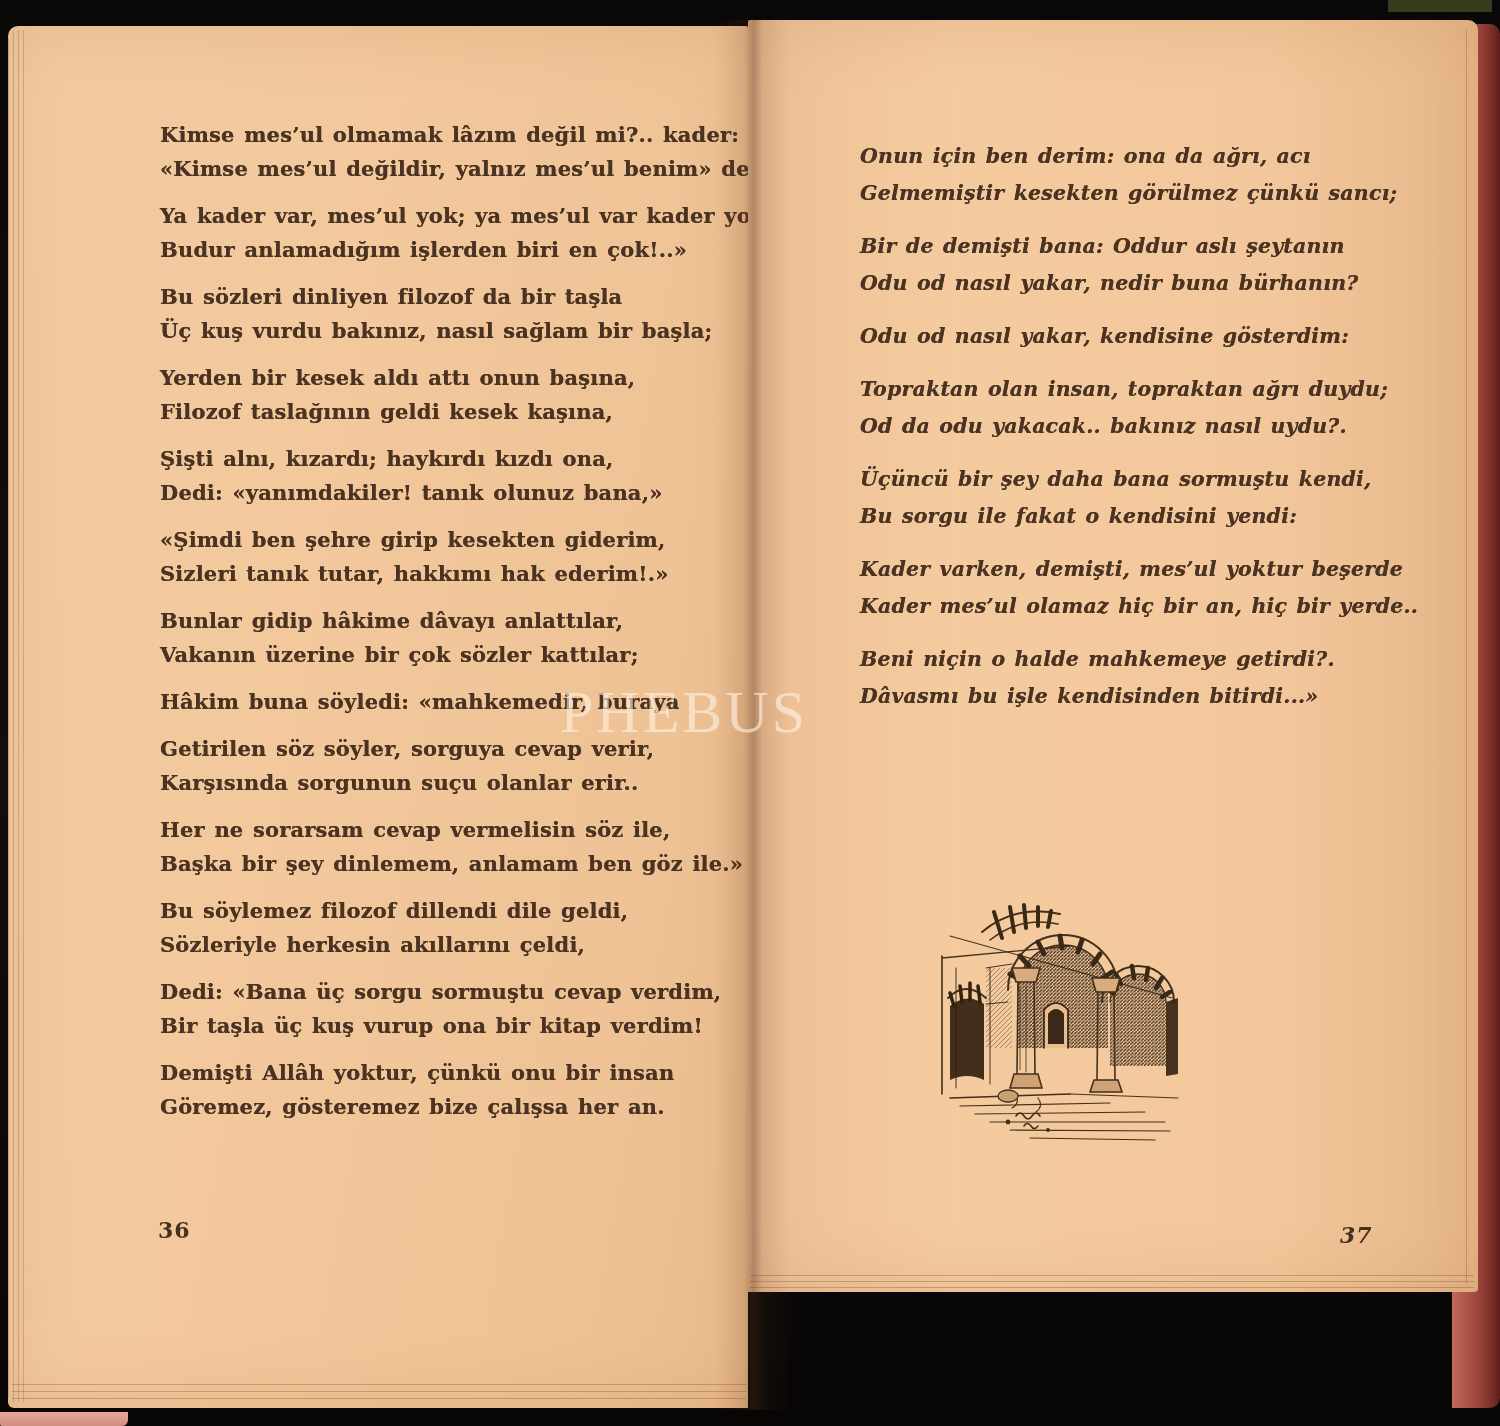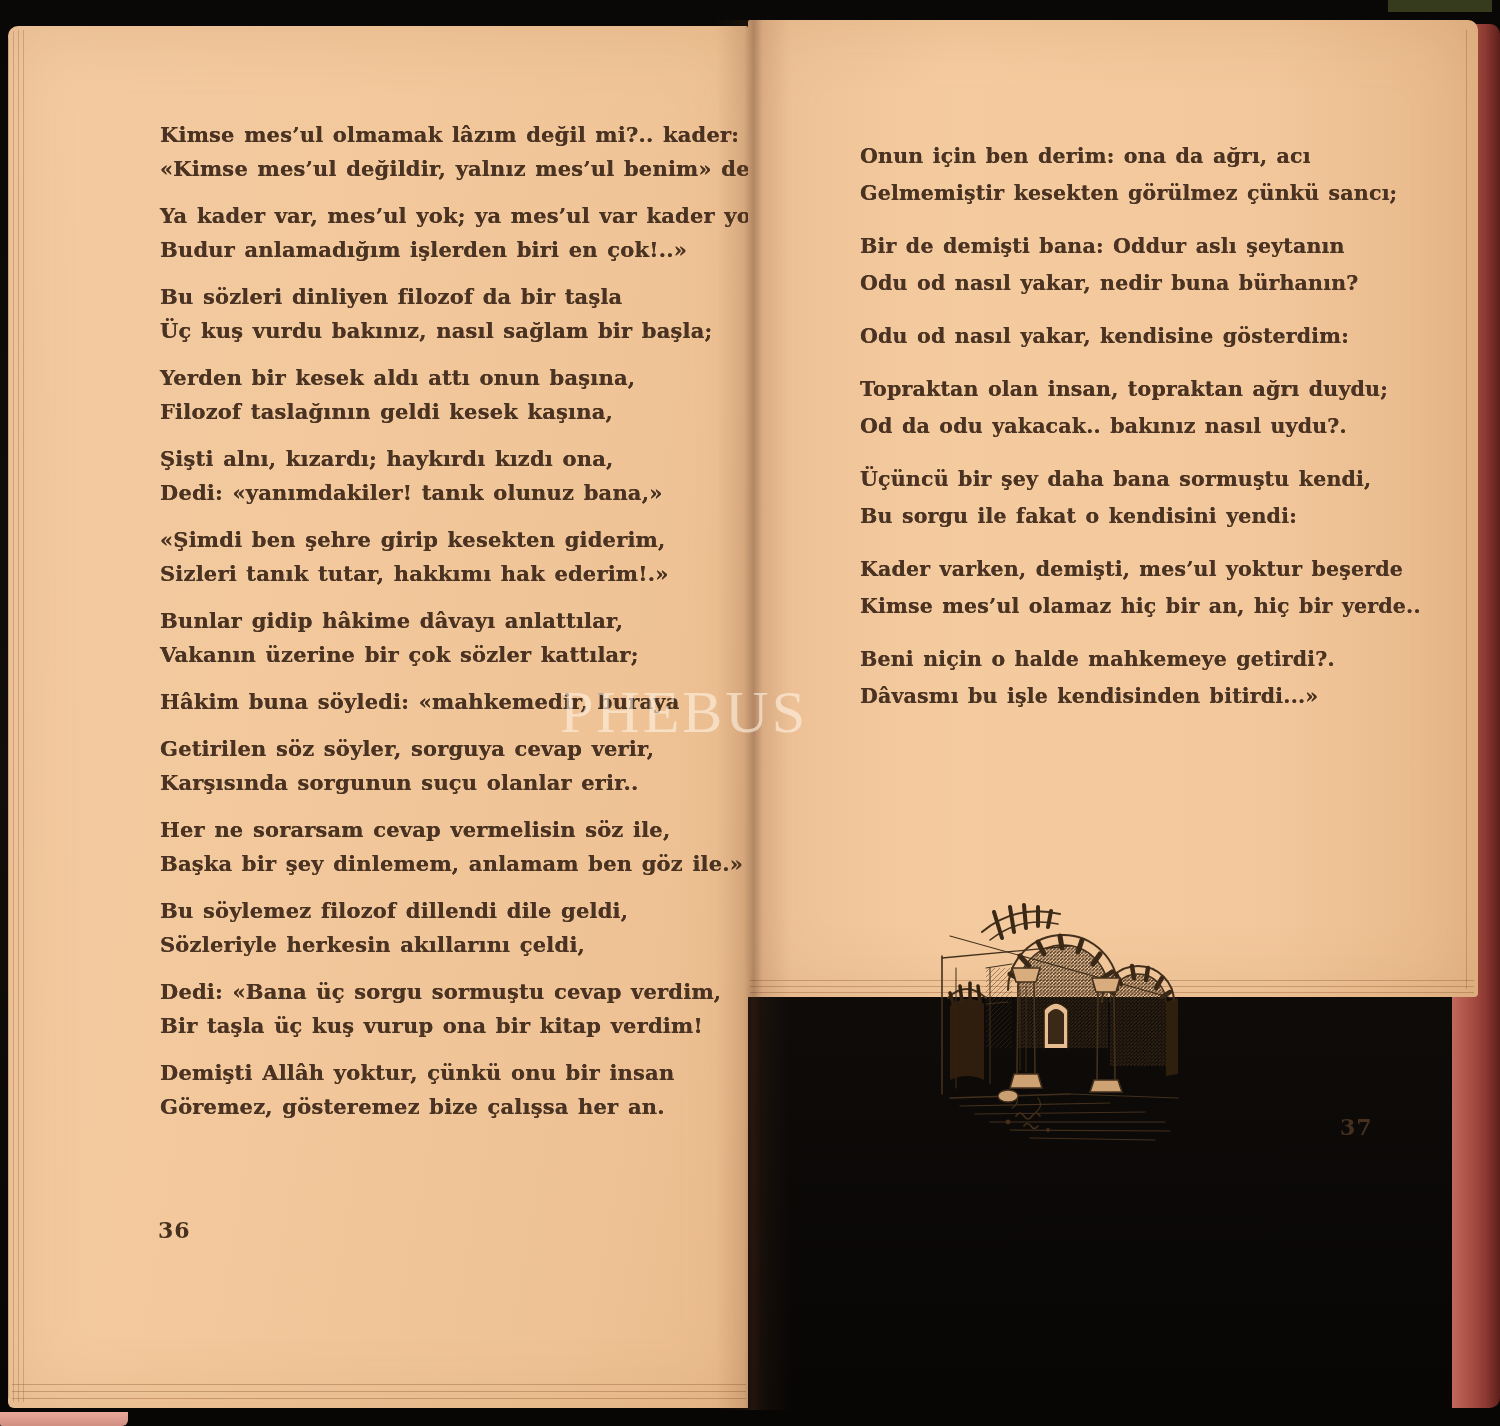--- a/index.html
+++ b/index.html
@@ -24,23 +24,24 @@
     background:#3e4423;opacity:.85;z-index:0;
   }
   
   .page{position:absolute;z-index:2;box-shadow:inset 0 0 70px rgba(168,108,58,.20);}
   .page-left{
     left:8px;top:26px;width:740px;height:1382px;
     background:linear-gradient(100deg,#f3cba2 0%,#f2c89c 40%,#eec295 80%,#e9bb8d 100%);
     border-radius:10px 2px 0 6px;
   }
   .page-right{
-    left:748px;top:20px;width:730px;height:977px;
+    left:748px;top:20px;width:730px;height:1272px;
     background:linear-gradient(90deg,#edc096 0%,#f4cb9f 28%,#f2c79b 72%,#e6b789 100%);
     border-radius:2px 10px 4px 0;
+    font-style:italic;
   }
   
   .page-left::before{
     content:"";position:absolute;left:0;top:4px;bottom:6px;width:17px;
     background:repeating-linear-gradient(90deg,rgba(150,96,58,.34) 0 1px,rgba(0,0,0,0) 1px 5px);
     border-radius:10px 0 0 6px;
   }
   .page-left::after{
     content:"";position:absolute;left:4px;right:2px;bottom:6px;height:18px;
     background:repeating-linear-gradient(180deg,rgba(140,88,52,.38) 0 1px,rgba(0,0,0,0) 1px 7px);
@@ -66,21 +67,21 @@
   .poem-right{left:112px;top:118px;font-size:20.5px;letter-spacing:.2px;word-spacing:2px;}
   .poem-left .line{line-height:34px;height:34px;white-space:nowrap;}
   .poem-right .line{line-height:37px;height:37px;white-space:nowrap;}
   .poem-left .couplet{margin-bottom:13px;}
   .poem-right .couplet{margin-bottom:16px;}
   .page-num{
     position:absolute;font-size:22px;font-weight:700;color:#46301f;z-index:2;
     letter-spacing:1px;
   }
   .num-left{left:150px;top:1191px;}
-  .num-right{left:592px;top:1094px;}
+  .num-right{left:592px;top:1202px;}
   
   .watermark{
     position:absolute;left:560px;top:682px;z-index:6;
     font-family:"Liberation Serif","DejaVu Serif",serif;
     font-size:60px;font-weight:400;letter-spacing:3px;line-height:1;
     color:rgba(255,244,229,.60);pointer-events:none;
   }
   
   .illustration{position:absolute;left:172px;top:878px;z-index:2;}
 </style>
@@ -166,21 +167,21 @@
         <div class="couplet">
           <div class="line">Topraktan olan insan, topraktan ağrı duydu;</div>
           <div class="line">Od da odu yakacak.. bakınız nasıl uydu?.</div>
         </div>
         <div class="couplet">
           <div class="line">Üçüncü bir şey daha bana sormuştu kendi,</div>
           <div class="line">Bu sorgu ile fakat o kendisini yendi:</div>
         </div>
         <div class="couplet">
           <div class="line">Kader varken, demişti, mes’ul yoktur beşerde</div>
-          <div class="line">Kimse mes’ul olamaz hiç bir an, hiç bir yerde..</div>
+          <div class="line">Kader mes’ul olamaz hiç bir an, hiç bir yerde..</div>
         </div>
         <div class="couplet">
           <div class="line">Beni niçin o halde mahkemeye getirdi?.</div>
           <div class="line">Dâvasmı bu işle kendisinden bitirdi...»</div>
         </div>
       </div>
 
     <svg class="illustration" width="262" height="250" viewBox="0 0 262 250">
       <defs>
         <pattern id="hatch" patternUnits="userSpaceOnUse" width="5" height="5">

